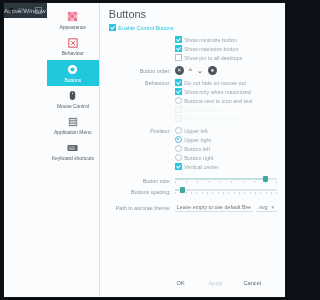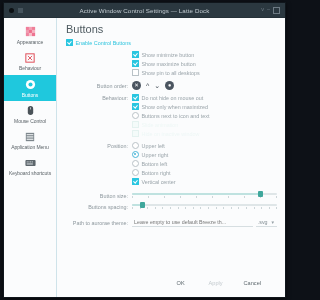--- a/index.html
+++ b/index.html
@@ -7,21 +7,21 @@
     width:287px;height:300px;
     background:#0d1117;
     font-family:"Liberation Sans", sans-serif;
     overflow:hidden;
   }
   .window{
     position:absolute;left:3px;top:2px;width:281px;height:294px;
     background:#fbfcfd;
     border:1px solid #10161c;
     box-shadow:0 1px 4px rgba(0,0,0,.6);
-    display:flex;flex-direction:column;
+    display:flex;
     overflow:hidden;
   }
   
   .titlebar{
     height:14px;flex:0 0 14px;
     background:#2b3840;
     display:flex;align-items:center;
     position:relative;
     border-bottom:1px solid #253138;
   }

